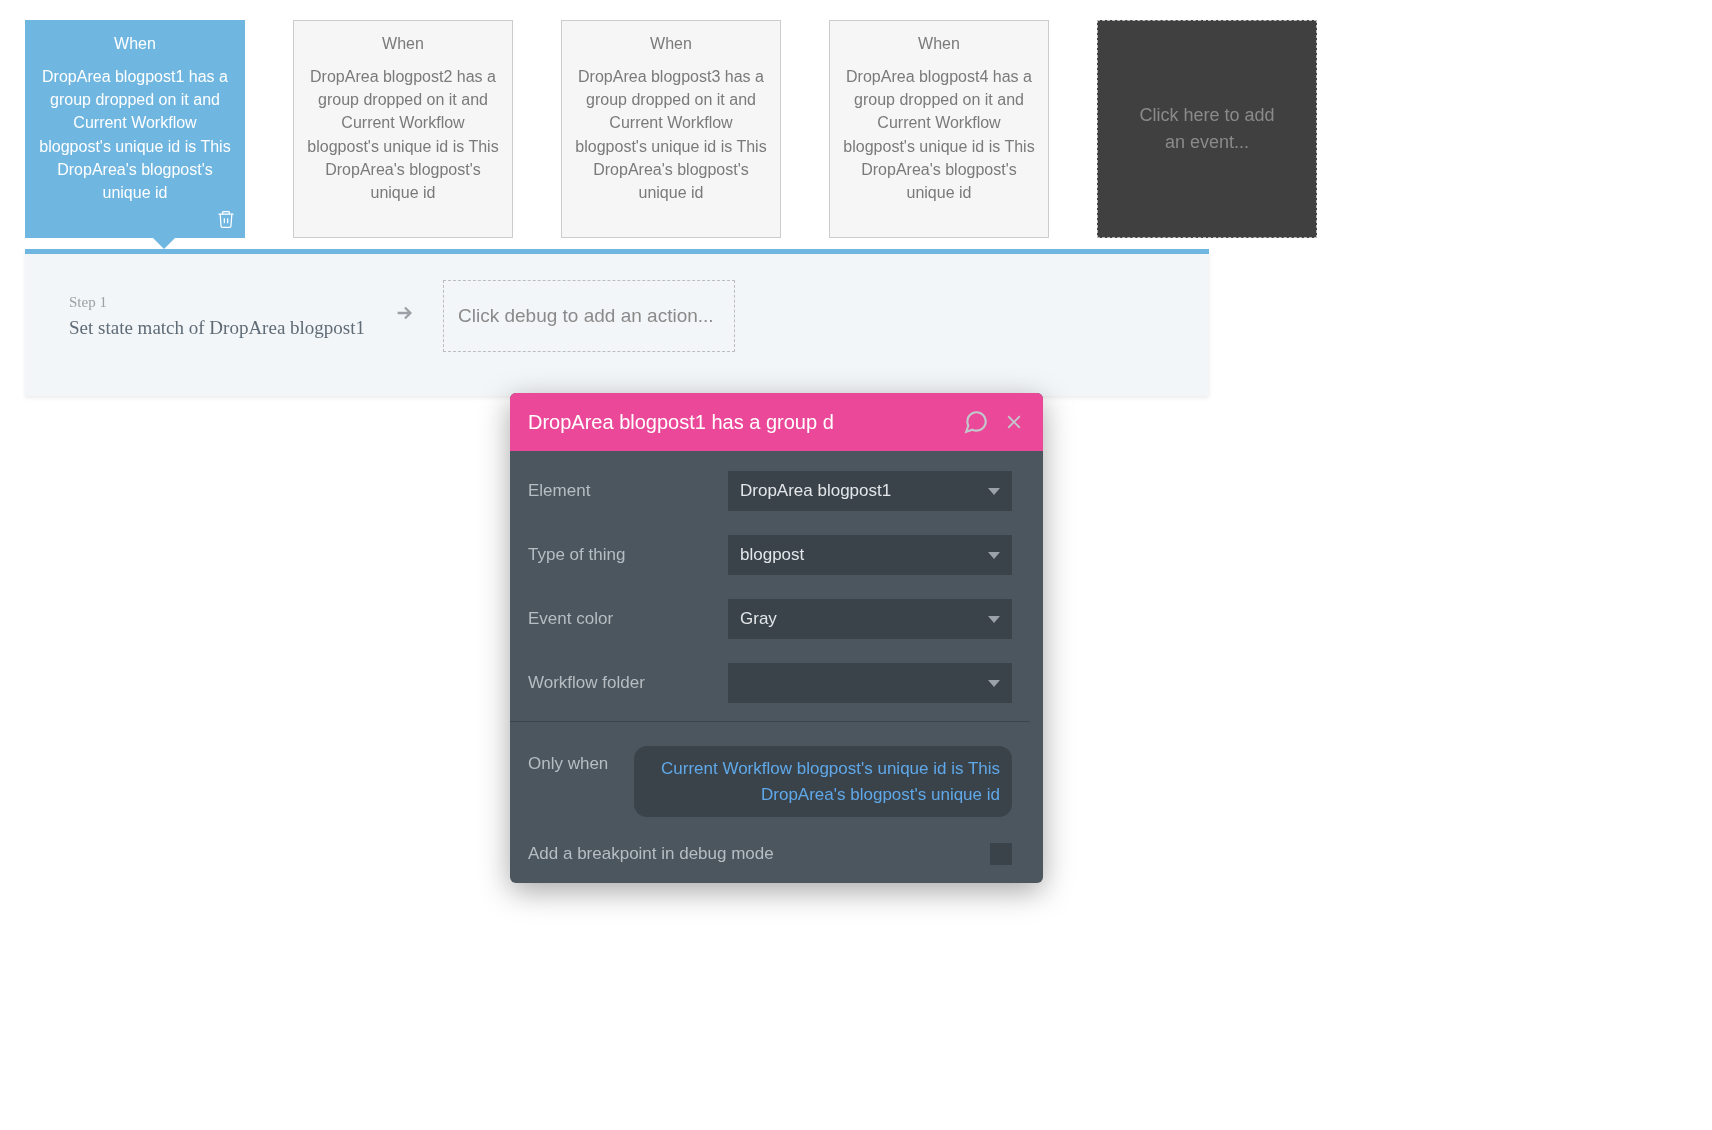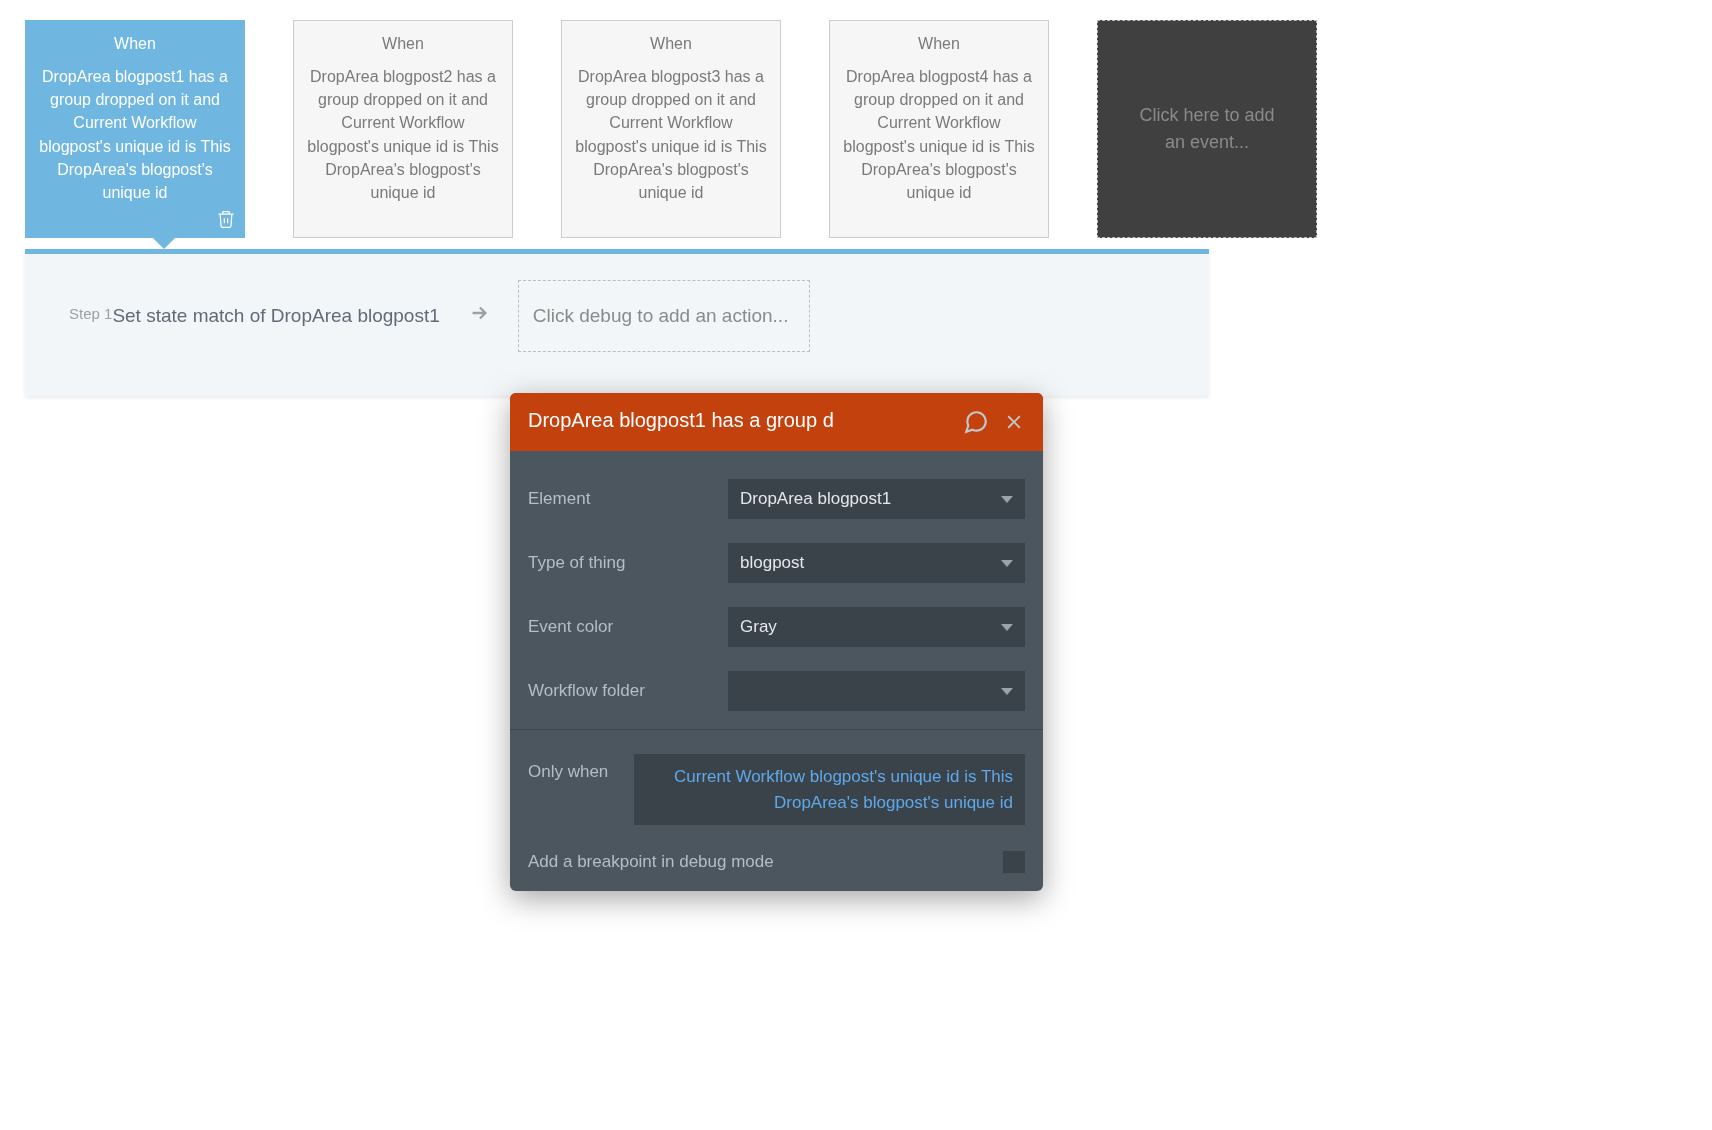--- a/index.html
+++ b/index.html
@@ -82,21 +82,23 @@
       border-top: 5px solid #6fb6e0;
       background: #f3f6f8;
       padding: 26px 44px 44px 44px;
       display: flex;
       align-items: center;
       gap: 20px;
       box-shadow: 0 2px 4px rgba(0,0,0,0.08);
     }
     .step-box {
       display: flex;
+      flex-direction: column;
       min-width: 0;
+      font-family: Liberation Serif, serif;
     }
     .step-label {
       color: #9aa0a6;
       font-size: 15px;
       margin-bottom: 6px;
     }
     .step-title {
       color: #5f6b76;
       font-size: 19px;
     }
@@ -119,42 +121,42 @@
       position: absolute;
       left: 510px;
       top: 393px;
       width: 533px;
       background: #4b565e;
       border-radius: 6px;
       box-shadow: 0 8px 30px rgba(0,0,0,0.35);
       overflow: hidden;
     }
     .panel-header {
-      background: #c2410c;
+      background: #ec4899;
       height: 58px;
       display: flex;
-      padding: 16px 18px;
+      align-items: center;
+      padding: 0 18px;
       gap: 14px;
     }
     .panel-title {
       color: #fff;
       font-size: 20px;
       flex: 1;
       white-space: nowrap;
       overflow: hidden;
     }
     .panel-icon {
       color: #c2c7cc;
       cursor: pointer;
       display: flex;
       align-items: center;
     }
     .panel-body {
-      padding: 8px 18px 0 18px;
-      margin-top: 8px;
+      padding: 8px 31px 0 18px;
     }
     .field-row {
       display: flex;
       align-items: center;
       height: 64px;
     }
     .field-label {
       color: #b6bdc3;
       font-size: 17px;
       width: 200px;
@@ -198,20 +200,21 @@
     }
     .condition-box {
       flex: 1;
       background: #3a434a;
       padding: 10px 12px;
       color: #5fa8e9;
       font-size: 17px;
       line-height: 1.5;
       text-align: right;
       cursor: pointer;
+      border-radius: 13px;
     }
     .breakpoint-row {
       display: flex;
       align-items: center;
       justify-content: space-between;
       padding: 14px 0 18px 0;
     }
     .breakpoint-label {
       color: #b6bdc3;
       font-size: 17px;

